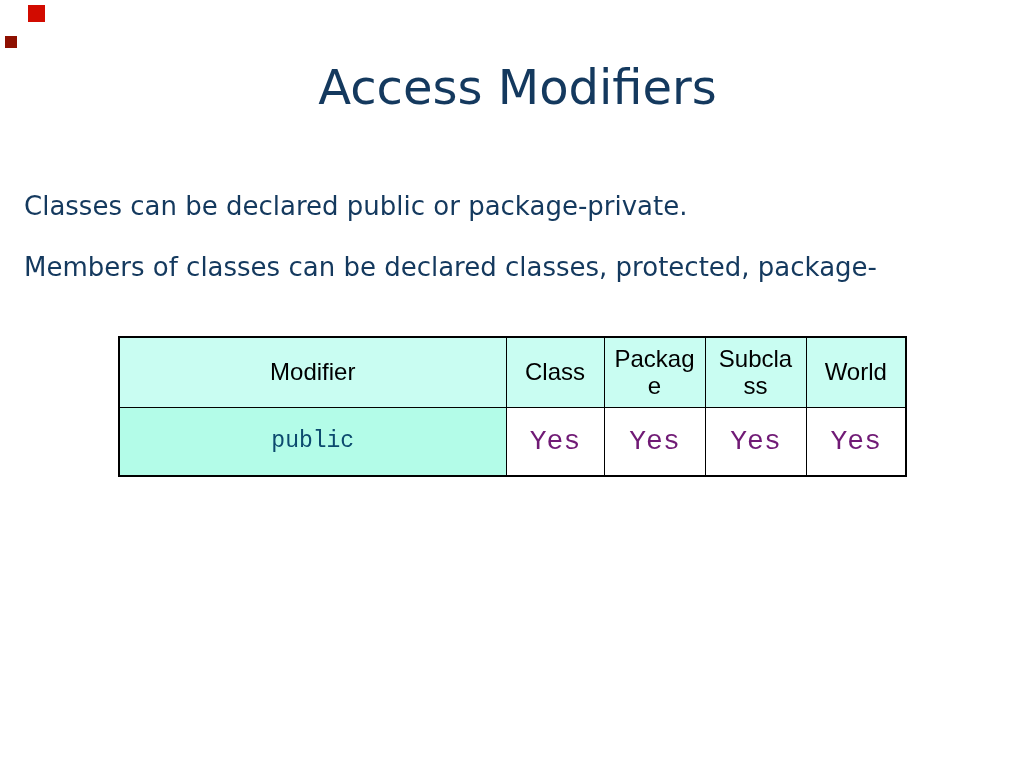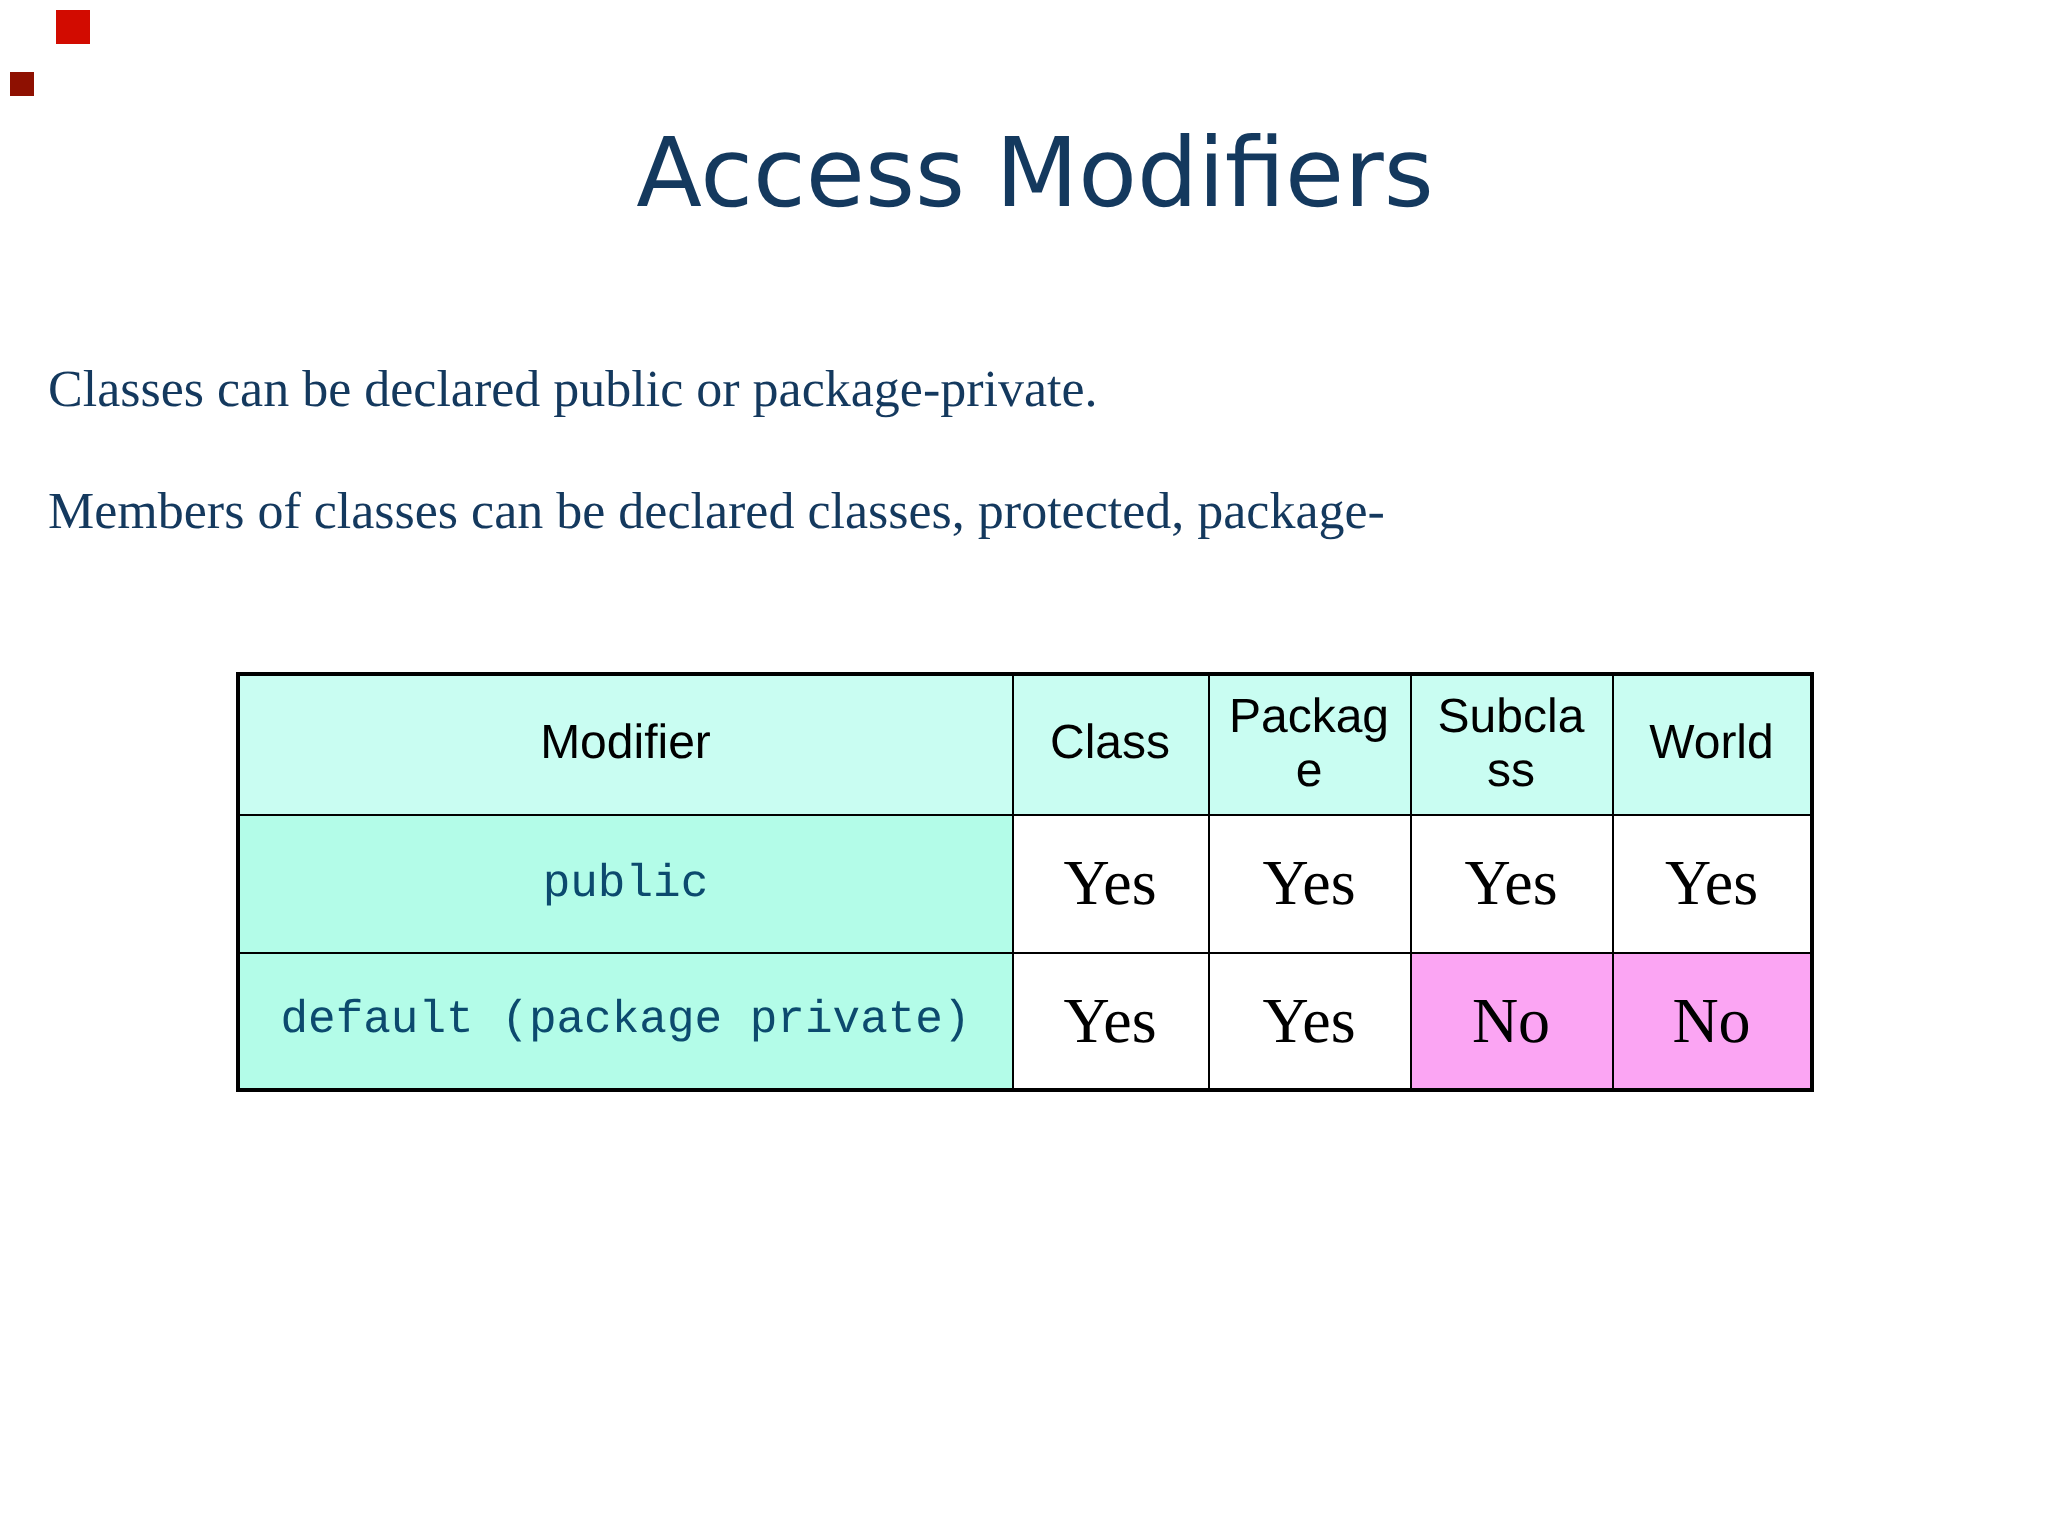--- a/index.html
+++ b/index.html
@@ -49,22 +49,21 @@
   .intro {
     position: absolute;
     left: 24px;
     right: 28px;
     top: 171px;
     color: var(--navy, #14395e);
     font-size: 26px;
     line-height: 39px;
   }
   .intro p {
-    margin: 4px 0 22px 0;
-    font-family: Liberation Serif, serif;
+    margin: 16px 0 22px 0;
   }
 
   
   table.access-table {
     position: absolute;
     left: 118px;
     top: 336px;
     border-collapse: collapse;
     table-layout: fixed;
     border: 2px solid var(--table-border, #000);
@@ -91,23 +90,23 @@
   }
   table.access-table td.mod {
     background: var(--modifier-bg, #b3fce8);
     font-family: Liberation Mono, monospace;
     font-size: 23px;
     color: #0c4a6e;
     white-space: nowrap;
   }
   table.access-table td.ans {
     background: var(--yes-bg, #ffffff);
-    font-family: Liberation Serif, serif;
-    font-size: 32px;
-    color: #000000;
+    font-family: Liberation Mono, monospace;
+    font-size: 28px;
+    color: #701a75;
   }
   table.access-table td.ans.no {
     background: var(--no-bg, #fba5f3);
   }
 </style>
 </head>
 <body>
 
 <div class="decor sq1"></div>
 <div class="decor sq2"></div>
@@ -139,21 +138,14 @@
     </tr>
   </thead>
   <tbody>
     <tr>
       <td class="mod">public</td>
       <td class="ans">Yes</td>
       <td class="ans">Yes</td>
       <td class="ans">Yes</td>
       <td class="ans">Yes</td>
     </tr>
-    <tr>
-      <td class="mod">default (package private)</td>
-      <td class="ans">Yes</td>
-      <td class="ans">Yes</td>
-      <td class="ans no">No</td>
-      <td class="ans no">No</td>
-    </tr>
   </tbody>
 </table>
 
 </body></html>

